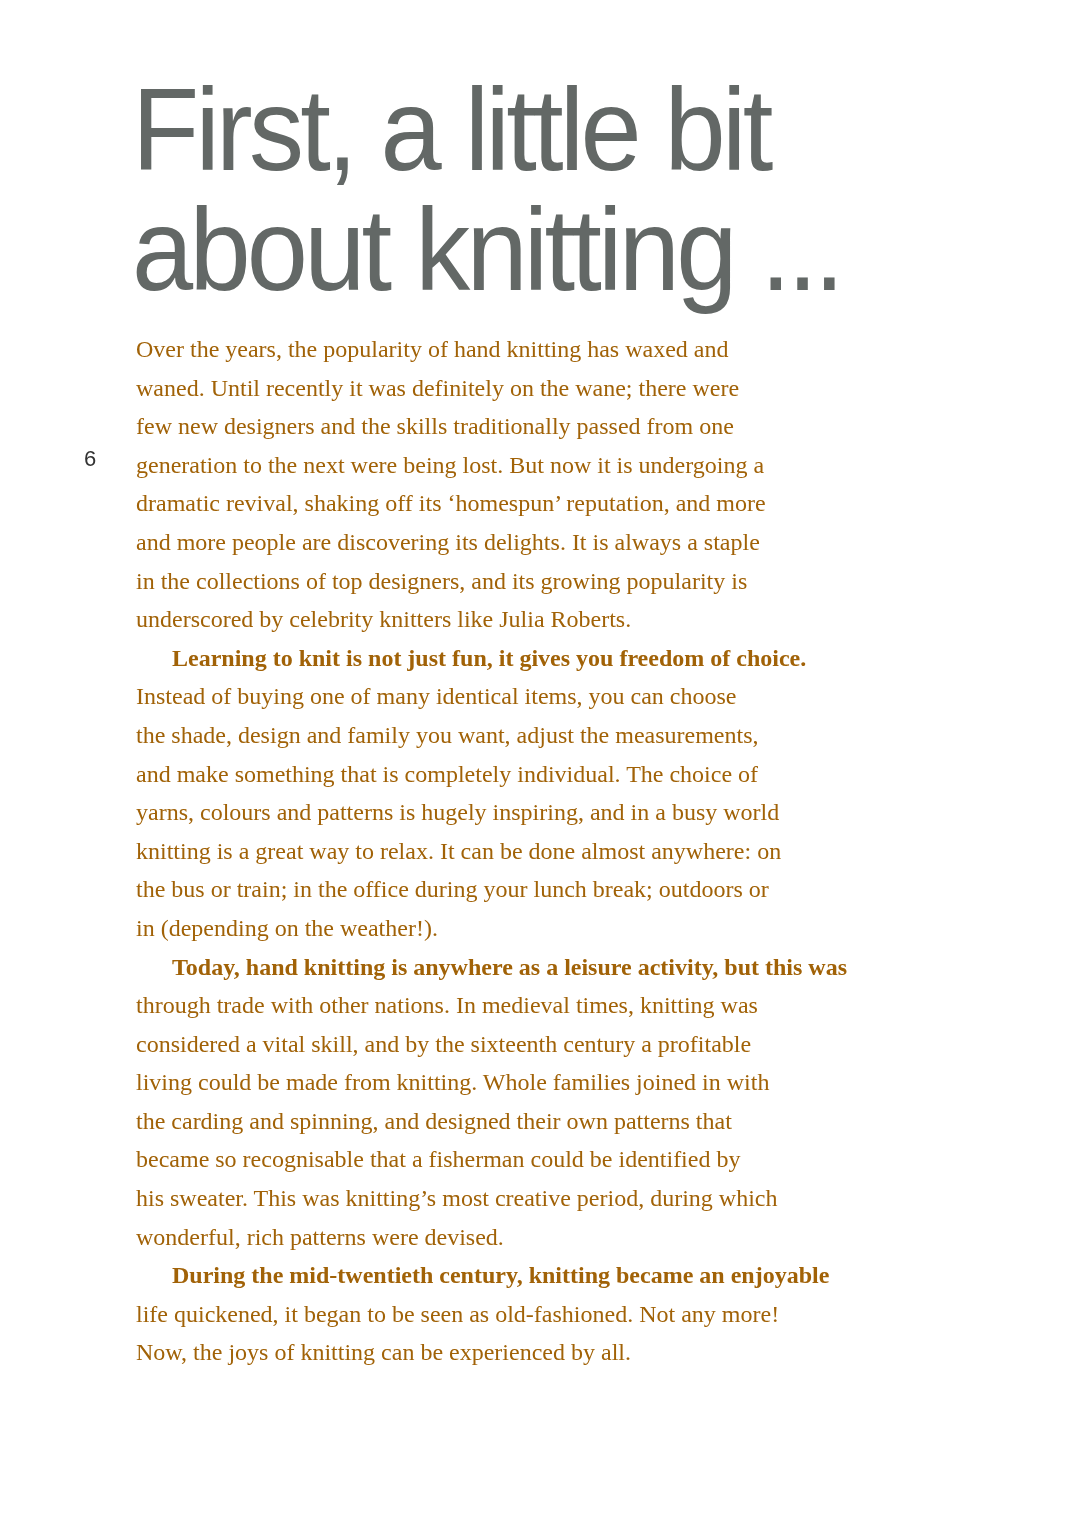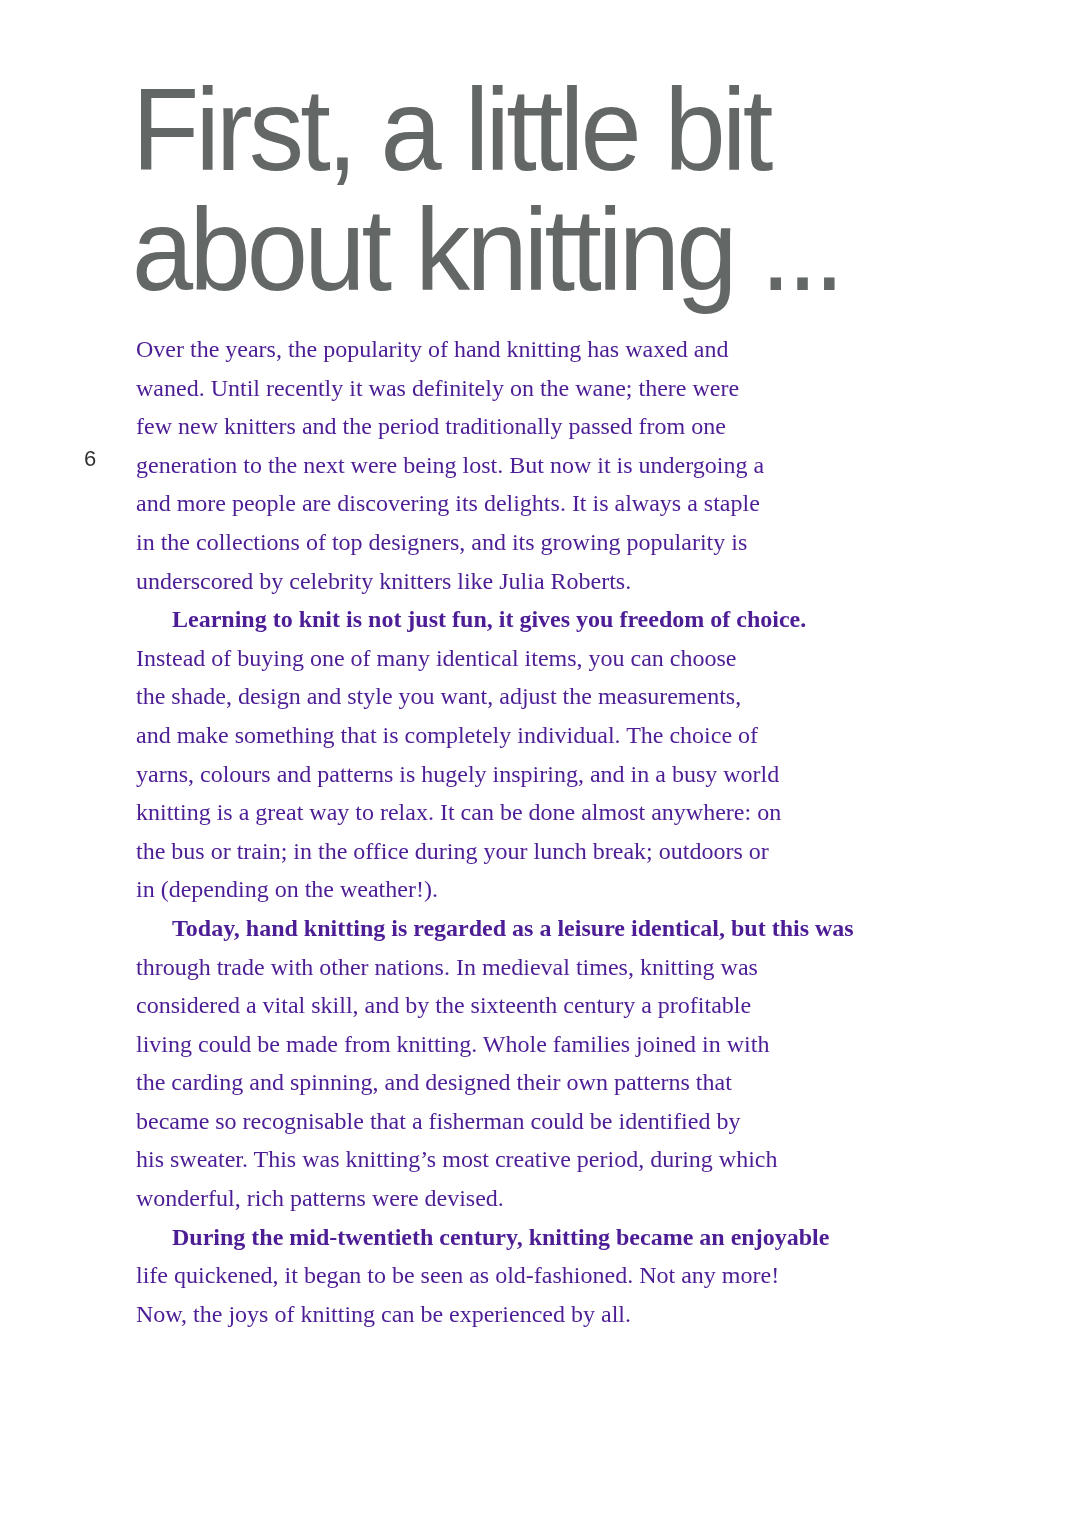--- a/index.html
+++ b/index.html
@@ -47,21 +47,21 @@
       color: #333333;
     }
     .body {
       position: absolute;
       left: 88px;
       top: 330px;
       width: 770px;
       font-family: "Liberation Serif", serif;
       font-size: 24px;
       line-height: 38.6px;
-      color: #4c1d95;
+      color: #a16207;
     }
     .body .line {
       display: block;
       white-space: nowrap;
     }
     .body .indent { padding-left: 36px; font-weight: bold; }
   </style>
 </head>
 <body>
 
@@ -71,38 +71,39 @@
     <span class="line">First, a little bit</span>
     <span class="line">about knitting ...</span>
   </h1>
 
   <div class="page-number">6</div>
 
   <div class="body">
     <p style="margin:0">
       <span class="line">Over the years, the popularity of hand knitting has waxed and</span>
       <span class="line">waned. Until recently it was definitely on the wane; there were</span>
-      <span class="line">few new knitters and the period traditionally passed from one</span>
+      <span class="line">few new designers and the skills traditionally passed from one</span>
       <span class="line">generation to the next were being lost. But now it is undergoing a</span>
+      <span class="line">dramatic revival, shaking off its ‘homespun’ reputation, and more</span>
       <span class="line">and more people are discovering its delights. It is always a staple</span>
       <span class="line">in the collections of top designers, and its growing popularity is</span>
       <span class="line">underscored by celebrity knitters like Julia Roberts.</span>
     </p>
     <p style="margin:0">
       <span class="line indent">Learning to knit is not just fun, it gives you freedom of choice.</span>
       <span class="line">Instead of buying one of many identical items, you can choose</span>
-      <span class="line">the shade, design and style you want, adjust the measurements,</span>
+      <span class="line">the shade, design and family you want, adjust the measurements,</span>
       <span class="line">and make something that is completely individual. The choice of</span>
       <span class="line">yarns, colours and patterns is hugely inspiring, and in a busy world</span>
       <span class="line">knitting is a great way to relax. It can be done almost anywhere: on</span>
       <span class="line">the bus or train; in the office during your lunch break; outdoors or</span>
       <span class="line">in (depending on the weather!).</span>
     </p>
     <p style="margin:0">
-      <span class="line indent">Today, hand knitting is regarded as a leisure identical, but this was</span>
+      <span class="line indent">Today, hand knitting is anywhere as a leisure activity, but this was</span>
       <span class="line">through trade with other nations. In medieval times, knitting was</span>
       <span class="line">considered a vital skill, and by the sixteenth century a profitable</span>
       <span class="line">living could be made from knitting. Whole families joined in with</span>
       <span class="line">the carding and spinning, and designed their own patterns that</span>
       <span class="line">became so recognisable that a fisherman could be identified by</span>
       <span class="line">his sweater. This was knitting’s most creative period, during which</span>
       <span class="line">wonderful, rich patterns were devised.</span>
     </p>
     <p style="margin:0">
       <span class="line indent">During the mid-twentieth century, knitting became an enjoyable</span>

